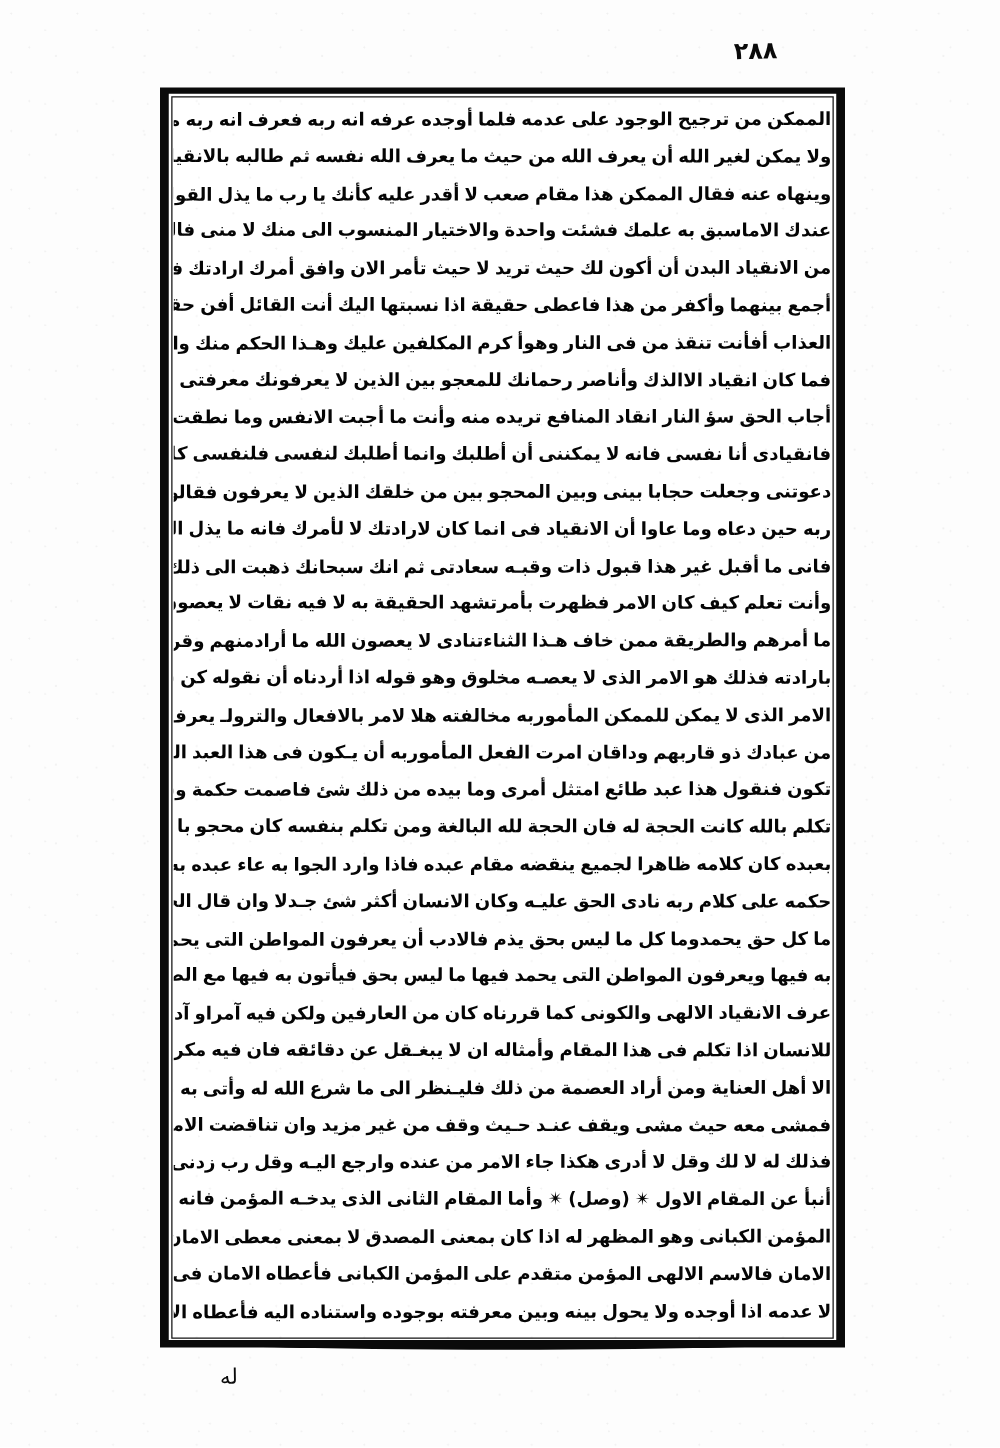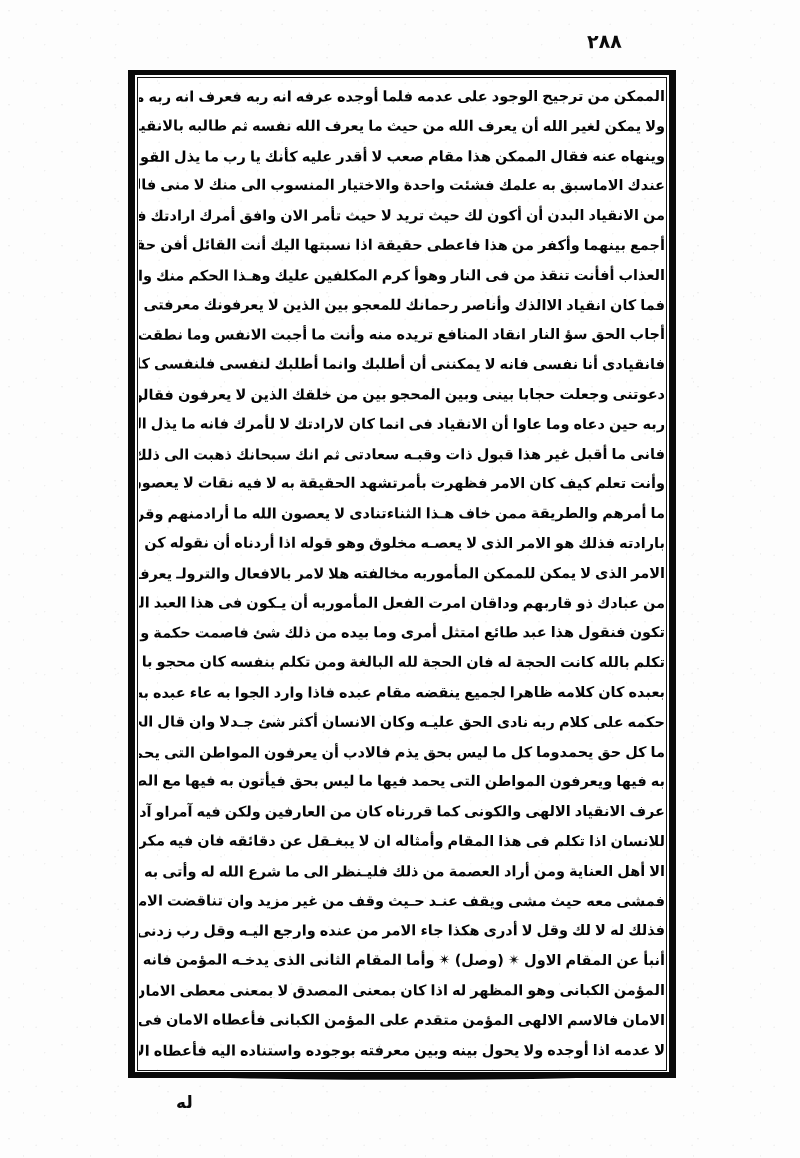--- a/index.html
+++ b/index.html
@@ -118,21 +118,21 @@
   .ms-line:nth-child(even) { transform: translateY(-0.2px) rotate(0.06deg); }
 
   
   #catchword {
     position: absolute;
     left: 176px;
     top: 1092px;
     direction: rtl;
     font-family: "DejaVu Sans", sans-serif;
     font-size: 17px;
-    font-weight: 700;
+    font-weight: 400;
     color: #0a0a0a;
     white-space: nowrap;
     transform: rotate(-1deg);
   }
 
   
   #scan-texture {
     position: absolute;
     inset: 0;
     pointer-events: none;

